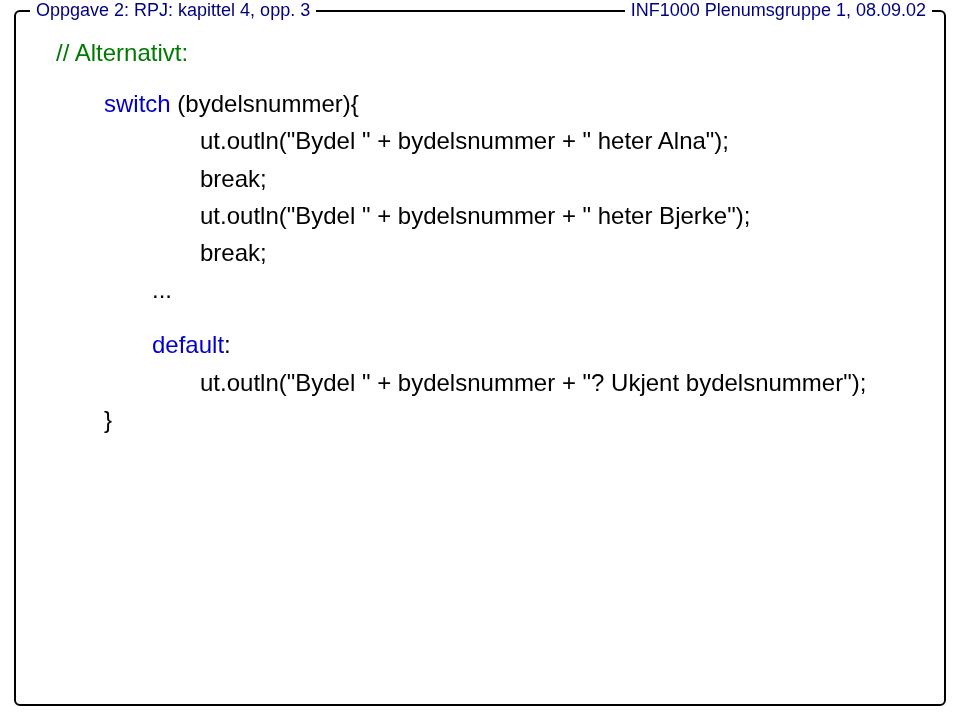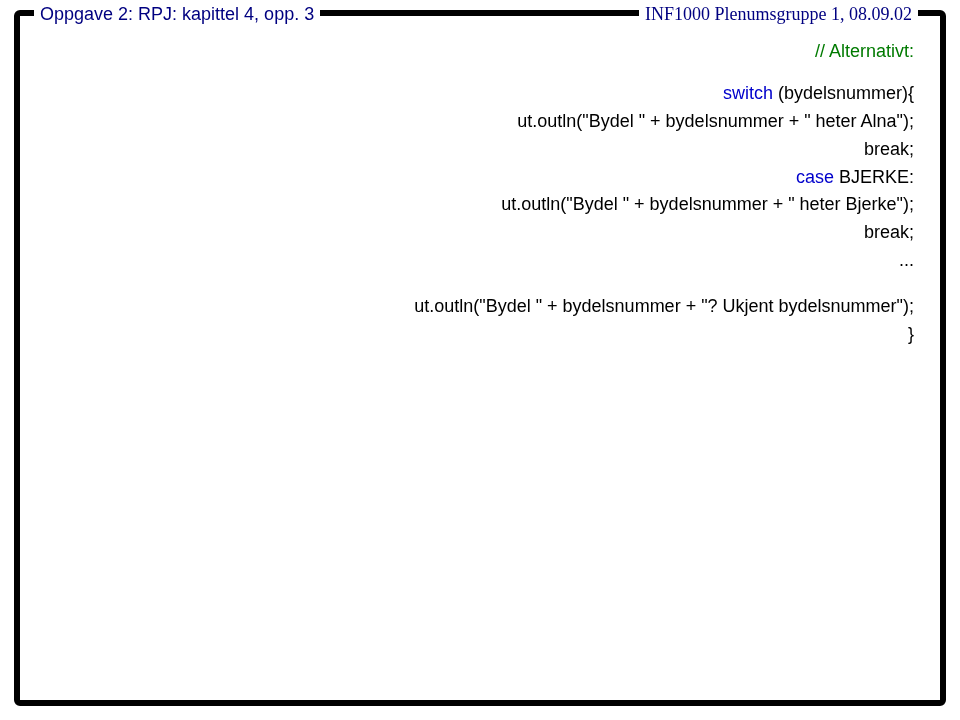--- a/index.html
+++ b/index.html
@@ -14,21 +14,21 @@
     position: relative;
     width: 960px;
     height: 720px;
     box-sizing: border-box;
     padding: 10px 14px 14px 14px;
   }
   .frame {
     position: relative;
     width: 100%;
     height: 100%;
-    border: 6px solid #000000;
+    border: 2px solid #000000;
     border-radius: 6px;
     box-sizing: border-box;
   }
   .header-row {
     position: absolute;
     top: -12px;
     left: 0;
     right: 0;
     display: flex;
     justify-content: space-between;
@@ -36,34 +36,33 @@
   }
   .header-left {
     margin-left: 14px;
     background: #ffffff;
     padding: 0 6px;
     color: #000080;
     font-size: 18px;
     font-family: Verdana, Geneva, sans-serif;
   }
   .header-right {
-    margin-right: 22px;
+    margin-right: 12px;
     background: #ffffff;
     padding: 0 6px;
     color: #000080;
     font-size: 18px;
-    font-family: Liberation Serif, serif;
+    font-family: Liberation Sans, sans-serif;
   }
   .content {
-    padding: 22px 26px 20px 26px;
-    font-size: 18px;
+    padding: 22px 26px 20px 40px;
+    font-size: 24px;
     line-height: 1.55;
     color: #000000;
     font-family: "Lucida Sans", "Lucida Grande", Verdana, sans-serif;
-    text-align: right;
   }
   .comment {
     color: #007a00;
   }
   .kw {
     color: #0000cc;
     font-weight: normal;
   }
   .code-block {
     margin-top: 14px;
@@ -84,26 +83,26 @@
 
     <div class="content">
       <div class="comment">// Alternativt:</div>
 
       <div class="code-block">
         <div class="in1"><span class="kw">switch</span><span> (bydelsnummer){</span></div>
 
         <div class="in3">ut.outln("Bydel " + bydelsnummer + " heter Alna");</div>
         <div class="in3">break;</div>
 
-        <div class="in2"><span class="kw">case</span><span> BJERKE:</span></div>
         <div class="in3">ut.outln("Bydel " + bydelsnummer + " heter Bjerke");</div>
         <div class="in3">break;</div>
 
         <div class="in2">...</div>
         <div style="height:18px"></div>
 
+        <div class="in2"><span class="kw">default</span><span>:</span></div>
         <div class="in3">ut.outln("Bydel " + bydelsnummer + "? Ukjent bydelsnummer");</div>
 
         <div class="in1">}</div>
       </div>
     </div>
   </div>
 </div>
 
 </body></html>

